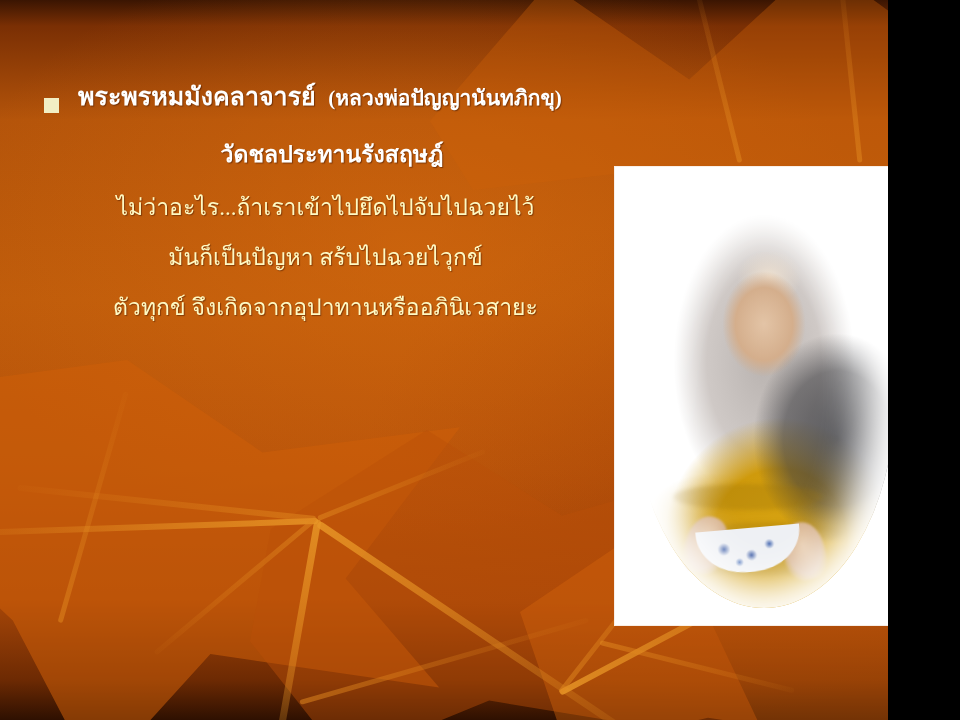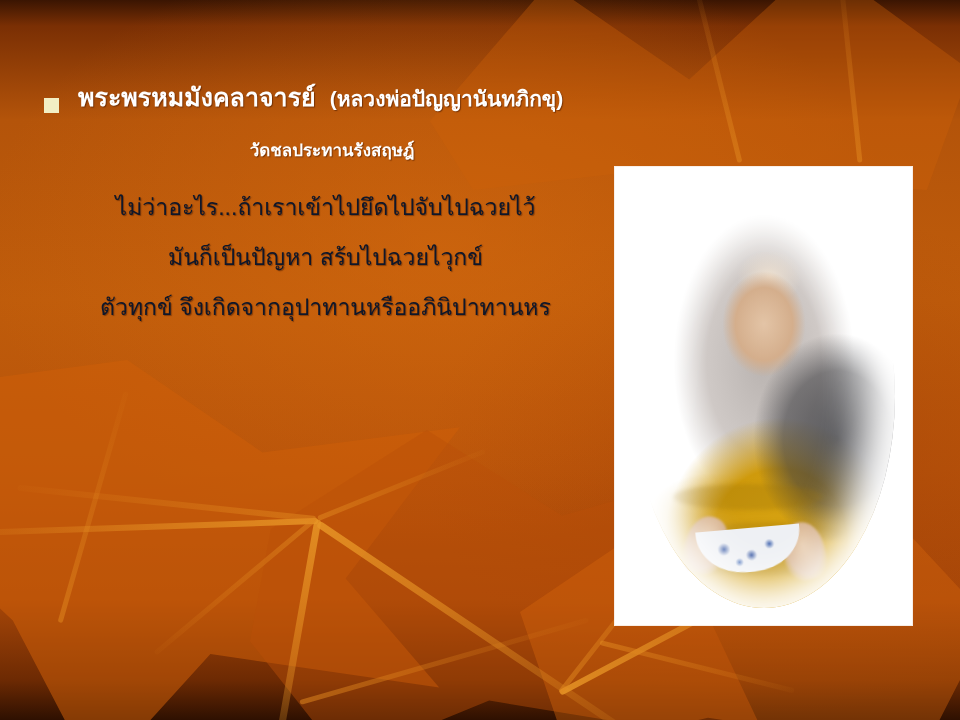--- a/index.html
+++ b/index.html
@@ -2,24 +2,24 @@
 <html><head>
 <meta charset="utf-8">
 <style>
   html, body {
     margin: 0;
     padding: 0;
     background: #000;
   }
   #slide {
     position: relative;
-    width: 960px;
+    width: 888px;
     height: 720px;
     overflow: hidden;
-    font-family: Liberation Sans, sans-serif;
+    font-family: Liberation Serif, serif;
     background: #b4540a;
   }
 
   
   .bg-base {
     position: absolute;
     inset: 0;
     background:
       linear-gradient(to bottom,
         #3a1502 0px,
@@ -187,32 +187,32 @@
     font-size: 21px;
   }
   .subtitle {
     position: absolute;
     left: 44px;
     top: 136px;
     width: 576px;
     text-align: center;
     color: #ffffff;
     font-weight: bold;
-    font-size: 17px;
+    font-size: 23px;
     text-shadow: 1px 1px 1px rgba(70,24,2,0.55);
   }
   .body-lines {
     position: absolute;
     left: 0;
     top: 196px;
     width: 620px;
   }
   .body-line {
     text-align: center;
-    color: #0f172a;
+    color: #fef9c3;
     font-size: 23px;
     line-height: 1;
     padding: 0 0 0 0;
     margin-bottom: 27px;
     text-shadow: 1px 1px 1px rgba(70,24,2,0.5);
     white-space: nowrap;
     margin-left: 31px;
   }
 </style>
 </head>
@@ -262,18 +262,18 @@
     <div class="title-row">
       <div class="bullet"></div>
       <div class="title-line"><span>พระพรหมมังคลาจารย์</span>&nbsp;&nbsp;<span class="paren">(หลวงพ่อปัญญานันทภิกขุ)</span></div>
     </div>
 
     <div class="subtitle">วัดชลประทานรังสฤษฎ์</div>
 
     <div class="body-lines">
       <div class="body-line">ไม่ว่าอะไร...ถ้าเราเข้าไปยึดไปจับไปฉวยไว้</div>
       <div class="body-line">มันก็เป็นปัญหา  สร้บไปฉวยไวุกข์</div>
-      <div class="body-line">ตัวทุกข์  จึงเกิดจากอุปาทานหรืออภินิปาทานหร</div>
+      <div class="body-line">ตัวทุกข์  จึงเกิดจากอุปาทานหรืออภินิเวสายะ</div>
     </div>
 
   </div>
 
 </div>
 
 </body></html>

